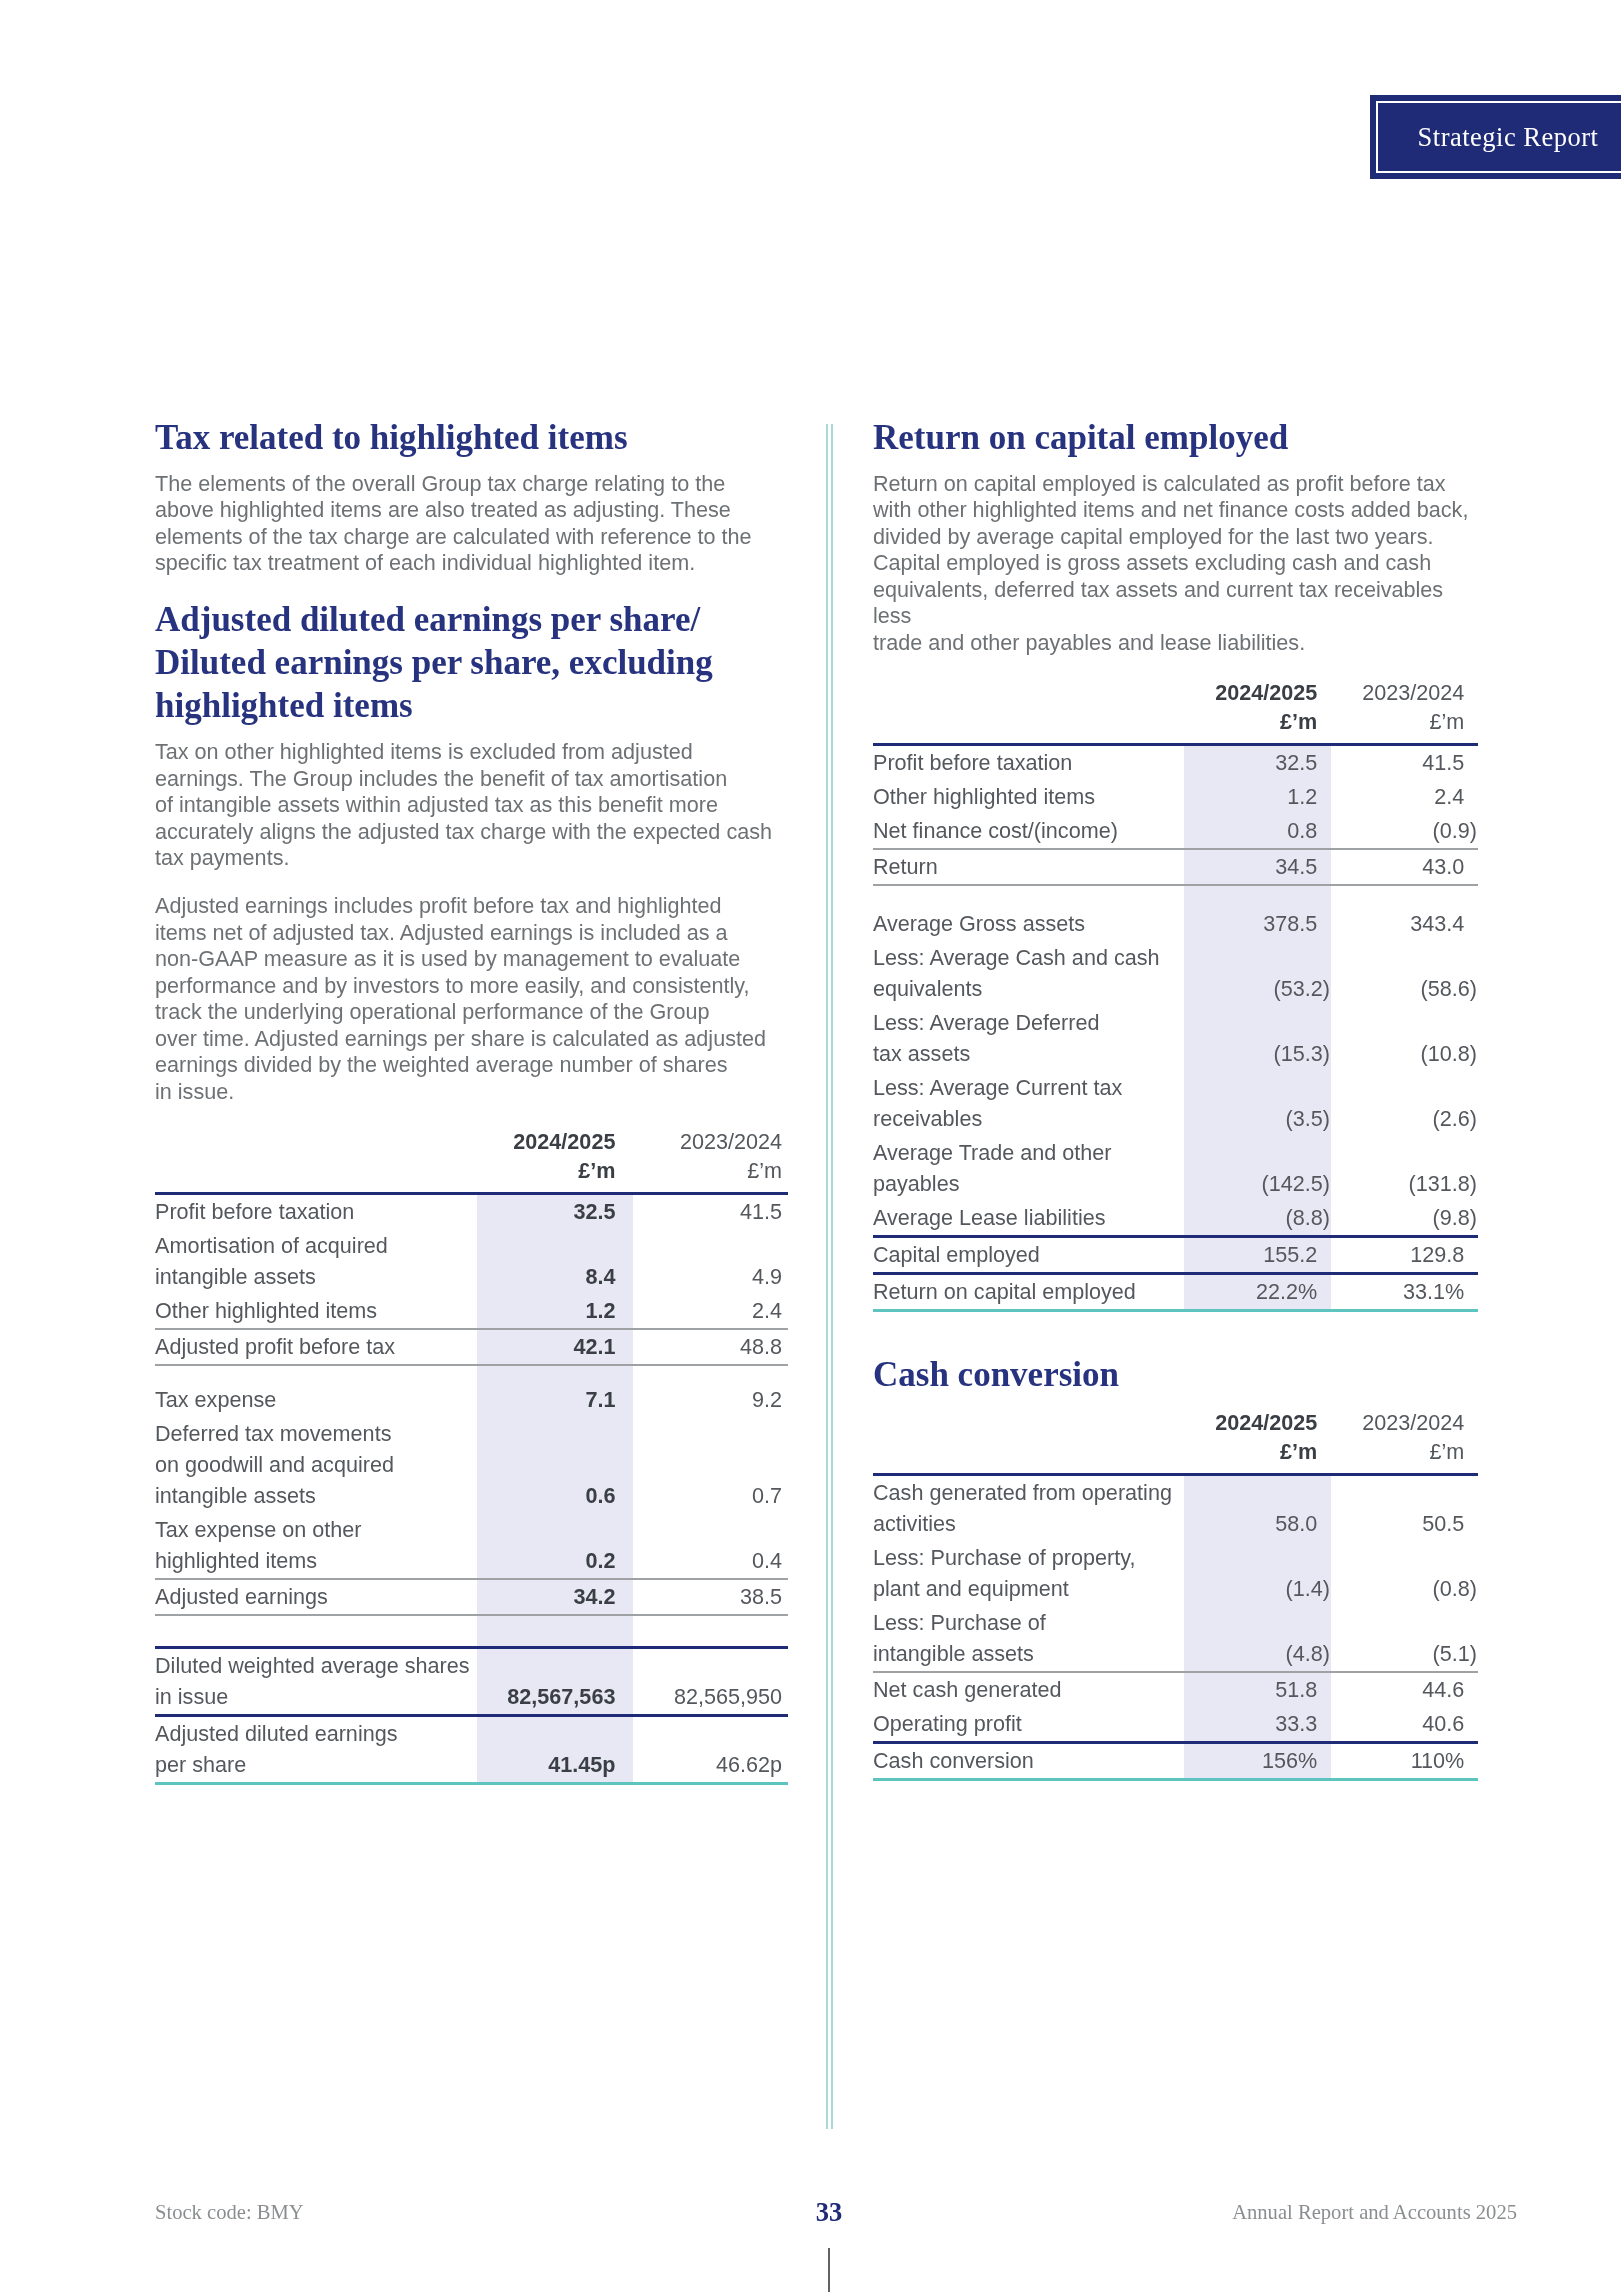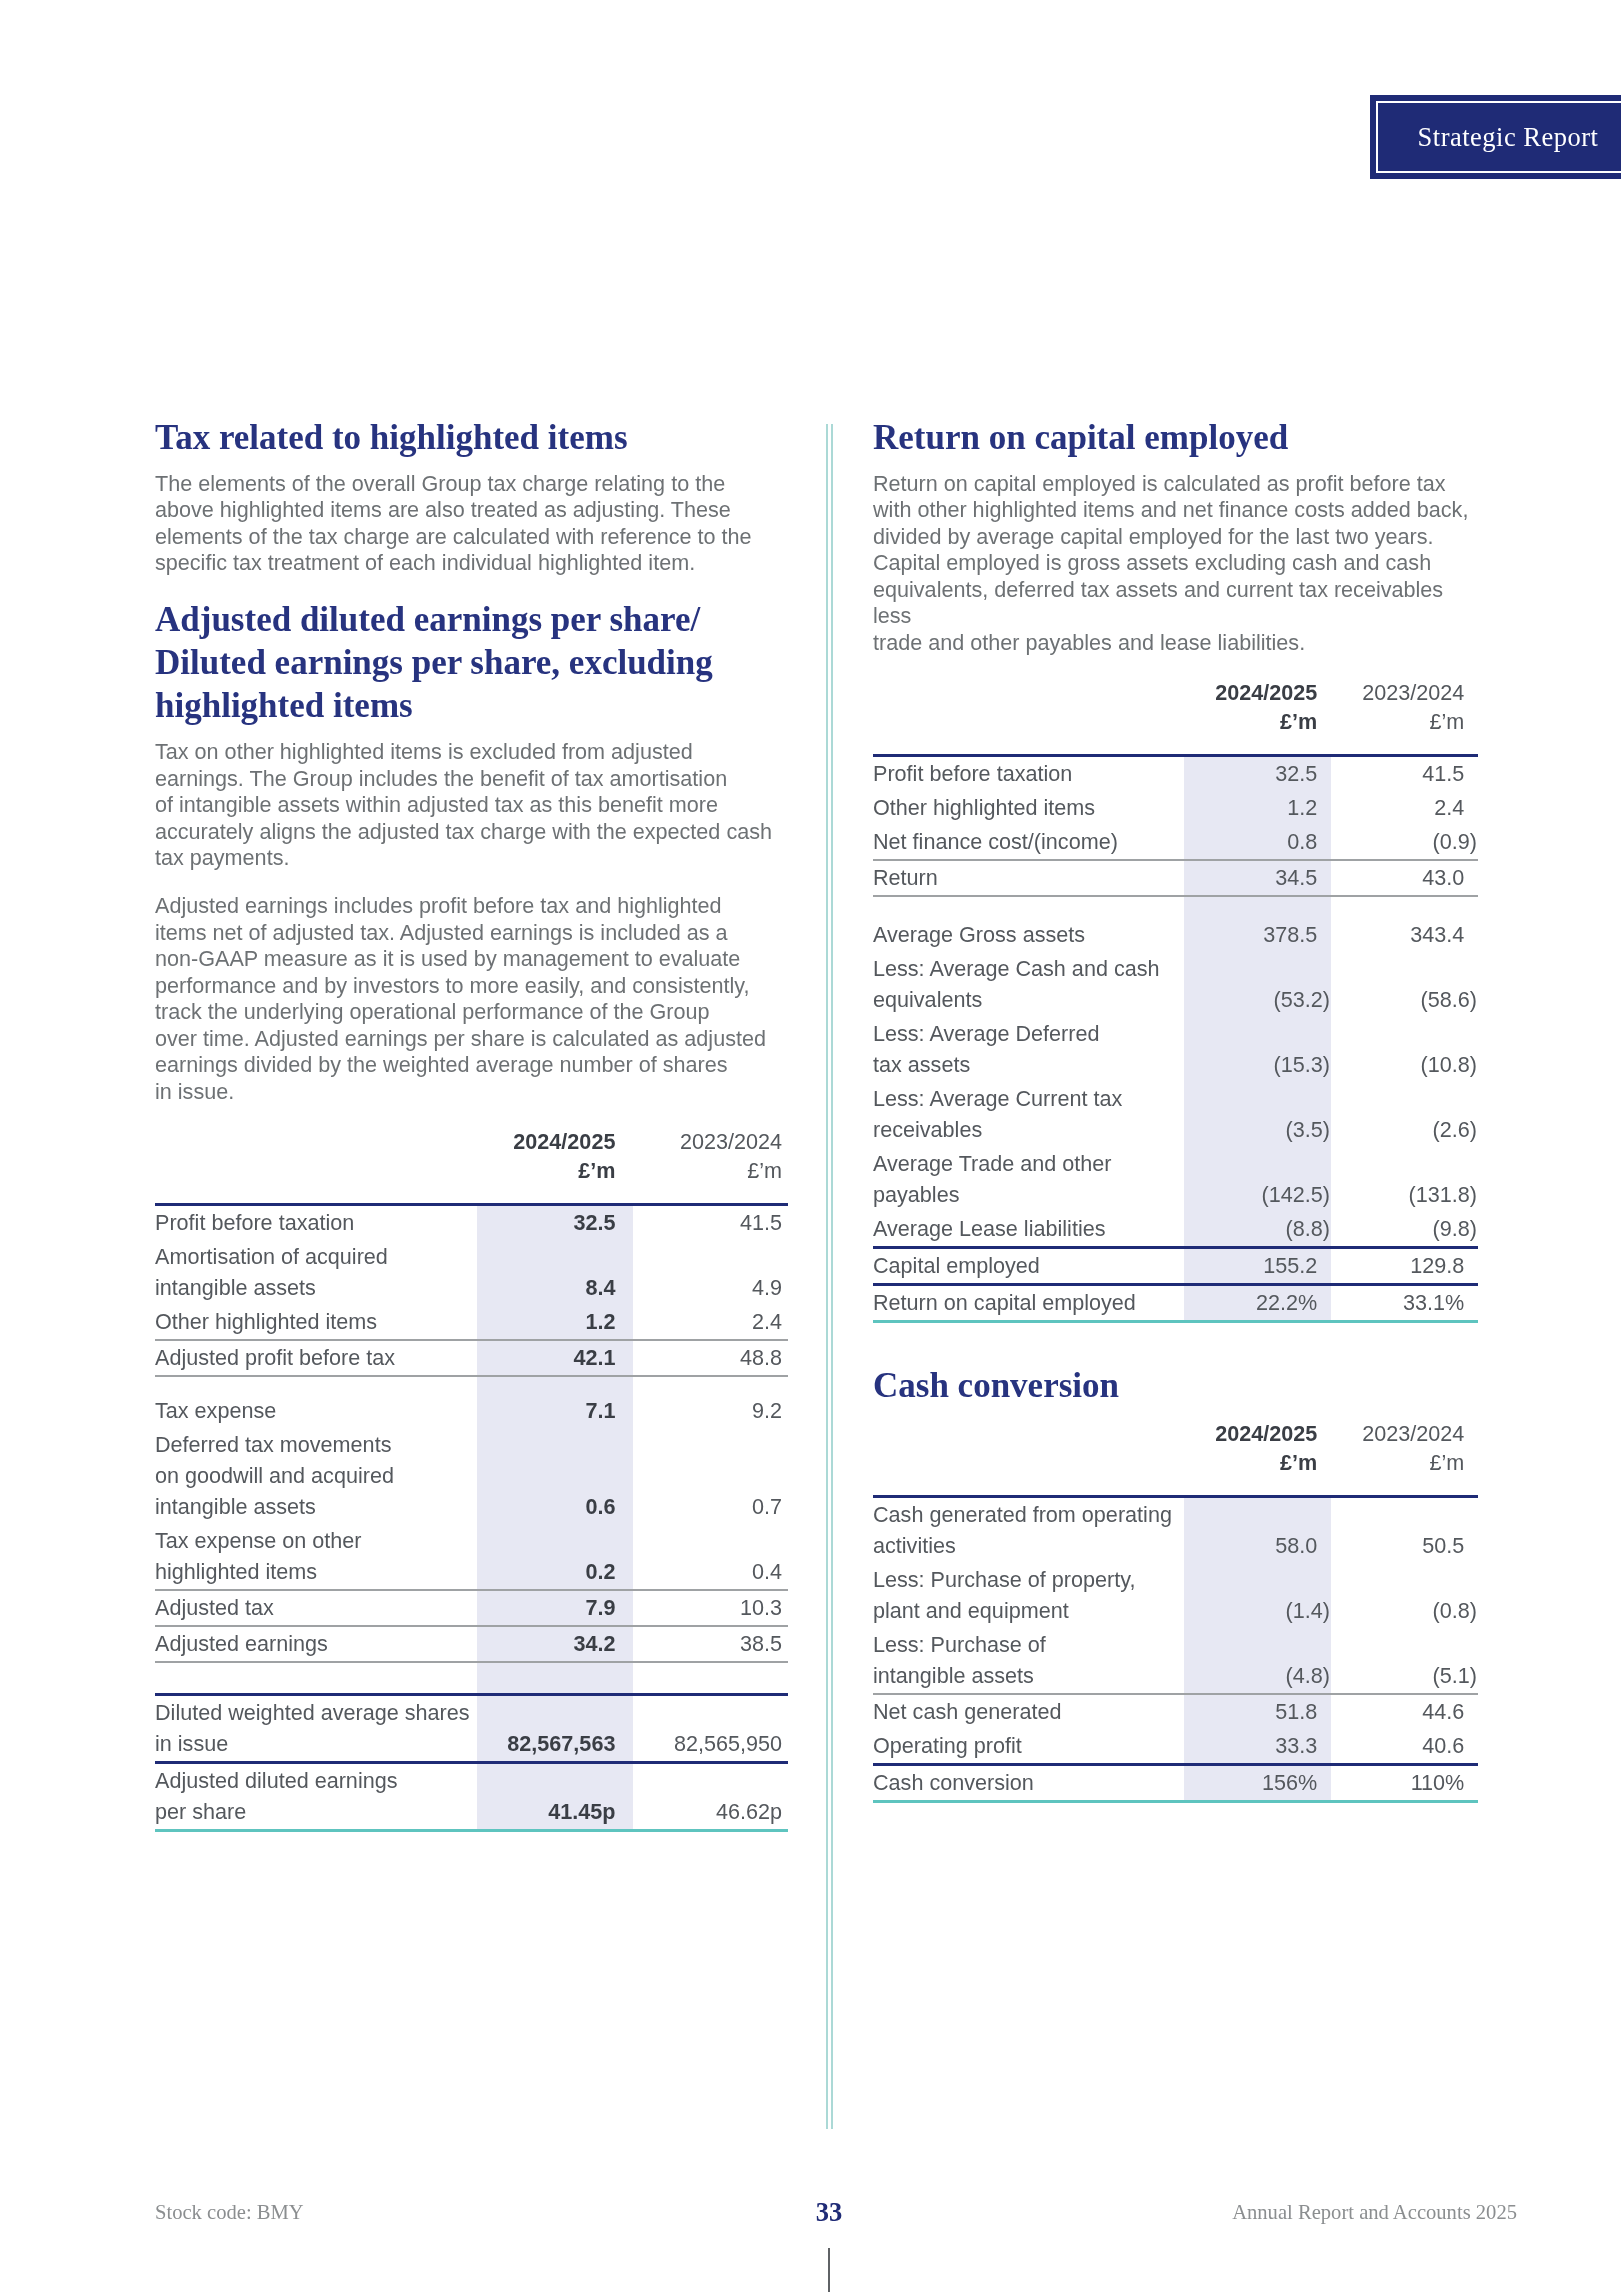--- a/index.html
+++ b/index.html
@@ -71,21 +71,21 @@
     position:relative;
     font-size:21.6px;line-height:31px;
     color:var(--table-gray);
     margin-top:15.7px;
   }
   .fintable.t-left{--c1w:157px;--c2w:155px;--band-left:322px;--band-width:156px;--p1:17.6px;--p2:5.9px;}
   .fintable.t-right{--c1w:147px;--c2w:147px;--band-left:311px;--band-width:147px;--p1:13.7px;--p2:13.7px;}
   .thead{
     display:flex;align-items:flex-end;
     border-bottom:3.9px solid var(--navy);
-    padding-bottom:18px;
+    padding-bottom:7px;
   }
   .hspace{flex:1;}
   .hcol{text-align:right;}
   .hcol .year,.hcol .unit{display:block;line-height:29px;}
   .hcol.c1{width:var(--c1w);padding-right:var(--p1);font-weight:700;color:var(--strong-ink);}
   .hcol.c2{width:var(--c2w);padding-right:var(--p2);}
   .tbody{position:relative;}
   .band{
     position:absolute;top:0;bottom:0;
     left:var(--band-left);width:var(--band-width);
@@ -202,25 +202,20 @@
             <div class="tval v1">0.6</div>
             <div class="tval v2">0.7</div>
           </div>
           <div class="trow rule-thin">
             <div class="tlabel">Tax expense on other
 highlighted items</div>
             <div class="tval v1">0.2</div>
             <div class="tval v2">0.4</div>
           </div>
           <div class="trow rule-thin">
-            <div class="tlabel">Adjusted tax</div>
-            <div class="tval v1">7.9</div>
-            <div class="tval v2">10.3</div>
-          </div>
-          <div class="trow rule-thin">
             <div class="tlabel">Adjusted earnings</div>
             <div class="tval v1">34.2</div>
             <div class="tval v2">38.5</div>
           </div>
           <div class="tspacer rule-navy" style="height: 33px;"></div>
           <div class="trow rule-navy">
             <div class="tlabel">Diluted weighted average shares
 in issue</div>
             <div class="tval v1">82,567,563</div>
             <div class="tval v2">82,565,950</div>

